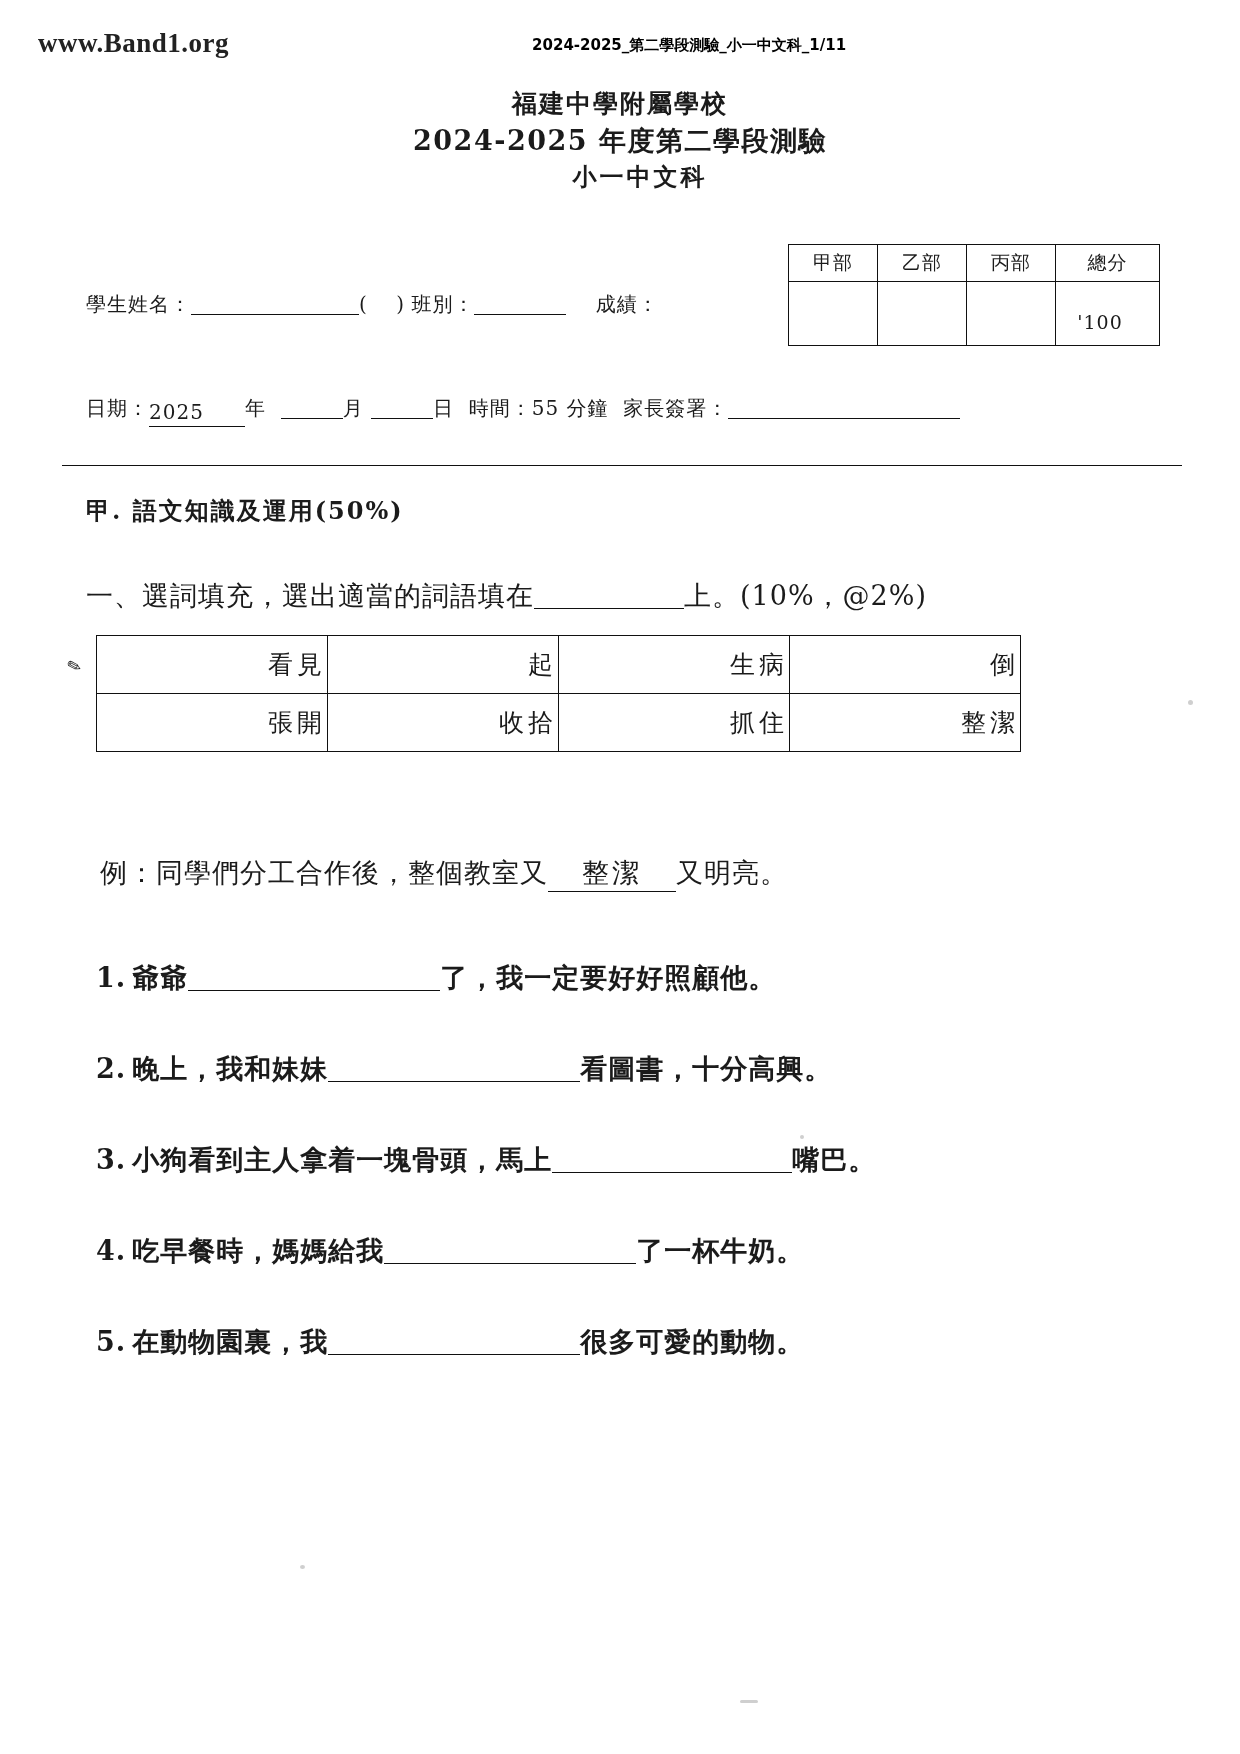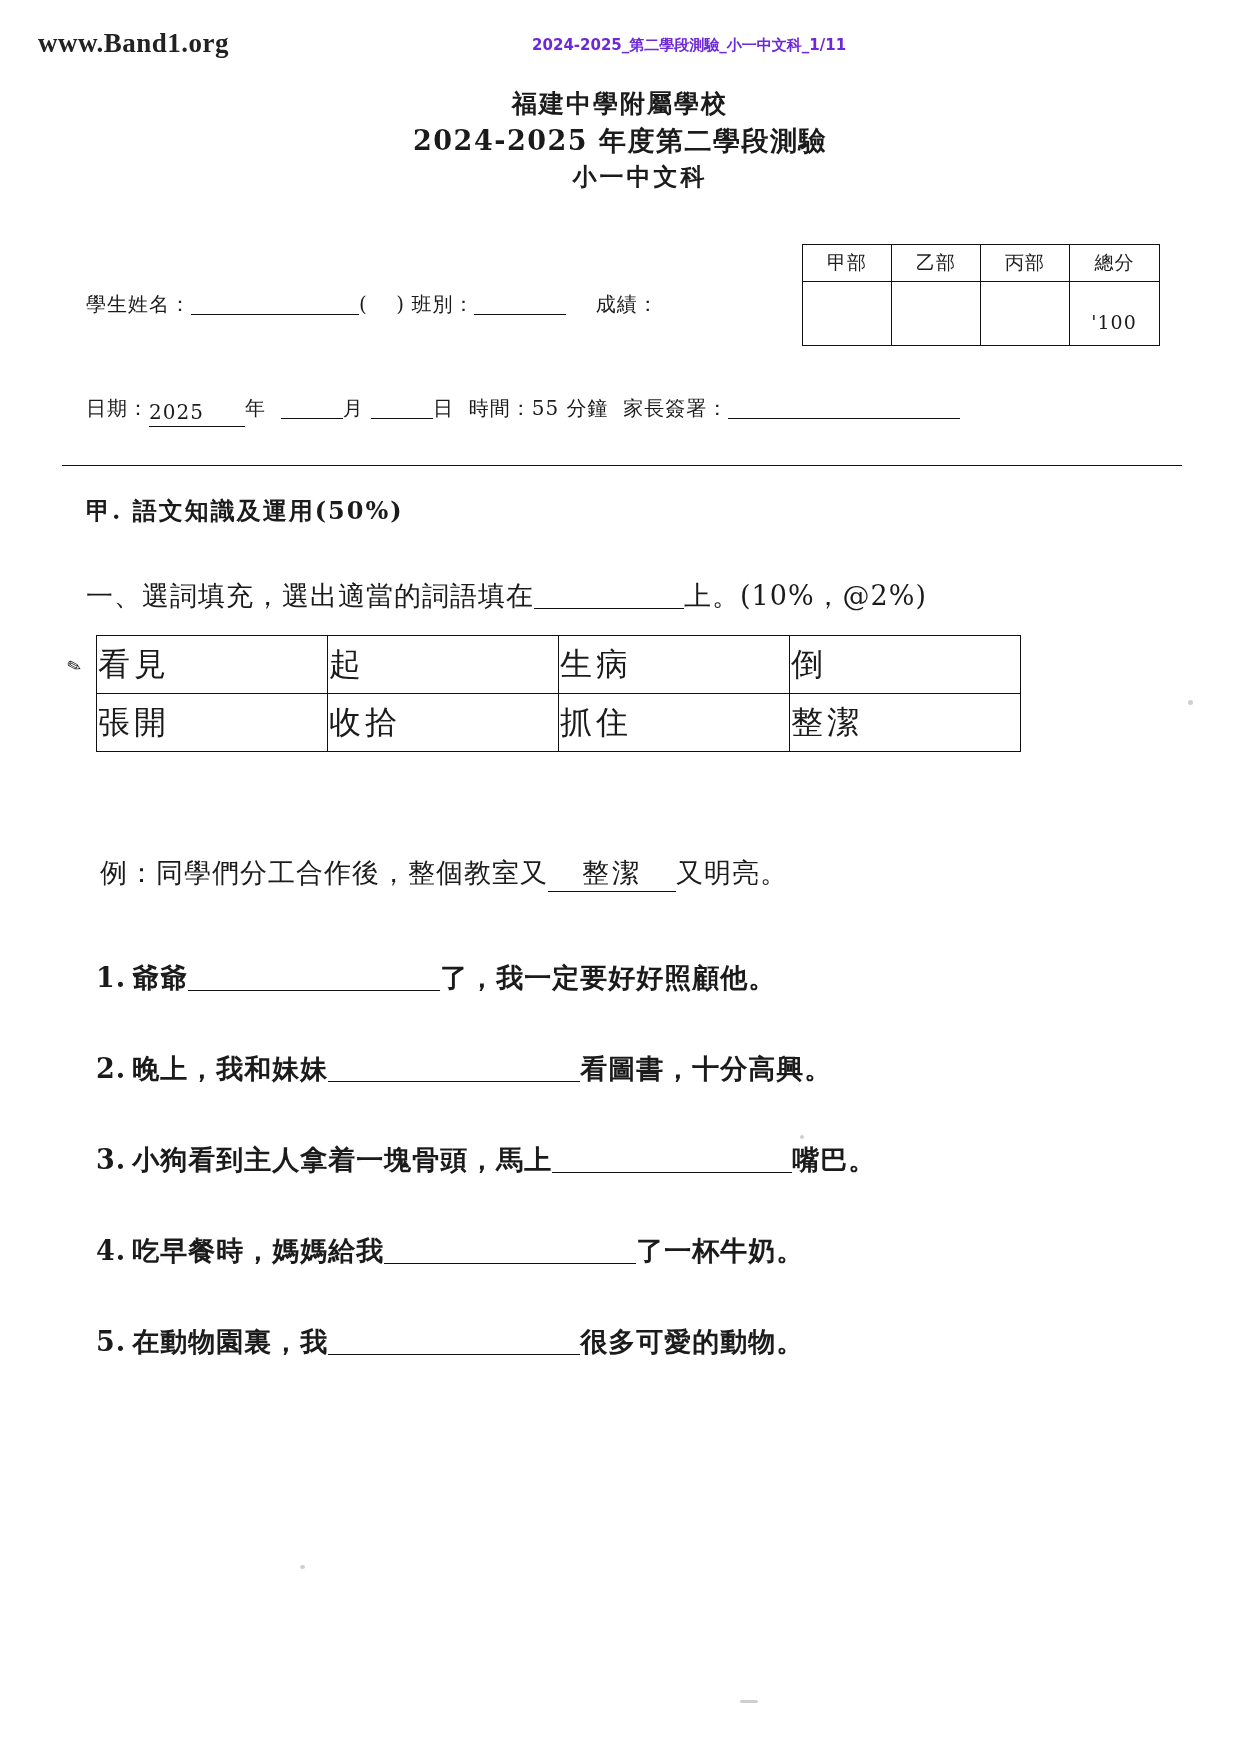--- a/index.html
+++ b/index.html
@@ -33,21 +33,21 @@
     color: #222;
   }
   .doc-code {
     position: absolute;
     top: 36px;
     left: 50%;
     transform: translateX(-28%);
     font-family: "DejaVu Sans", "Liberation Sans", sans-serif;
     font-size: 15px;
     font-weight: 700;
-    color: #6d28d9;
+    color: #000000;
     white-space: nowrap;
   }
 
   
   .title-block {
     position: absolute;
     top: 86px;
     left: 0;
     width: 100%;
     text-align: center;
@@ -86,21 +86,21 @@
     text-align: center;
     vertical-align: middle;
     letter-spacing: 1px;
     margin-top: 44px;
   }
   .score-table td.head { height: 34px; }
   .score-table td.blank { height: 44px; }
   .score-total {
     font-size: 19px;
     text-align: right;
-    padding-right: 2px;
+    padding-right: 16px;
     padding-top: 18px;
     font-family: "DejaVu Serif", "Liberation Serif", serif;
   }
 
   
   .info-row {
     position: absolute;
     font-size: 20px;
     letter-spacing: 1px;
     white-space: nowrap;
@@ -158,23 +158,23 @@
   .wordbank {
     position: absolute;
     top: 635px;
     left: 96px;
     border-collapse: collapse;
   }
   .wordbank td {
     border: 1.8px solid #111;
     width: 228px;
     height: 55px;
-    text-align: left;
+    text-align: right;
     vertical-align: middle;
-    font-size: 32px;
+    font-size: 25px;
     letter-spacing: 4px;
   }
   .pen-mark {
     position: absolute;
     top: 655px;
     left: 66px;
     width: 22px;
     height: 14px;
     color: #222;
     font-size: 17px;

